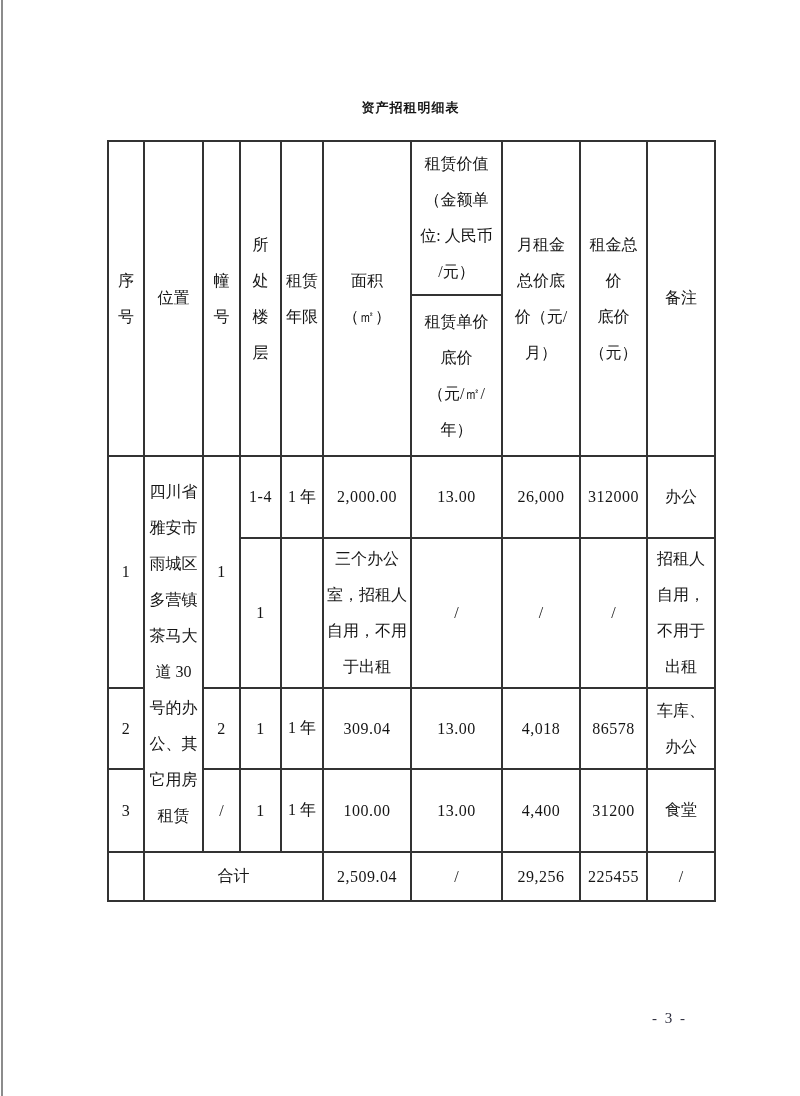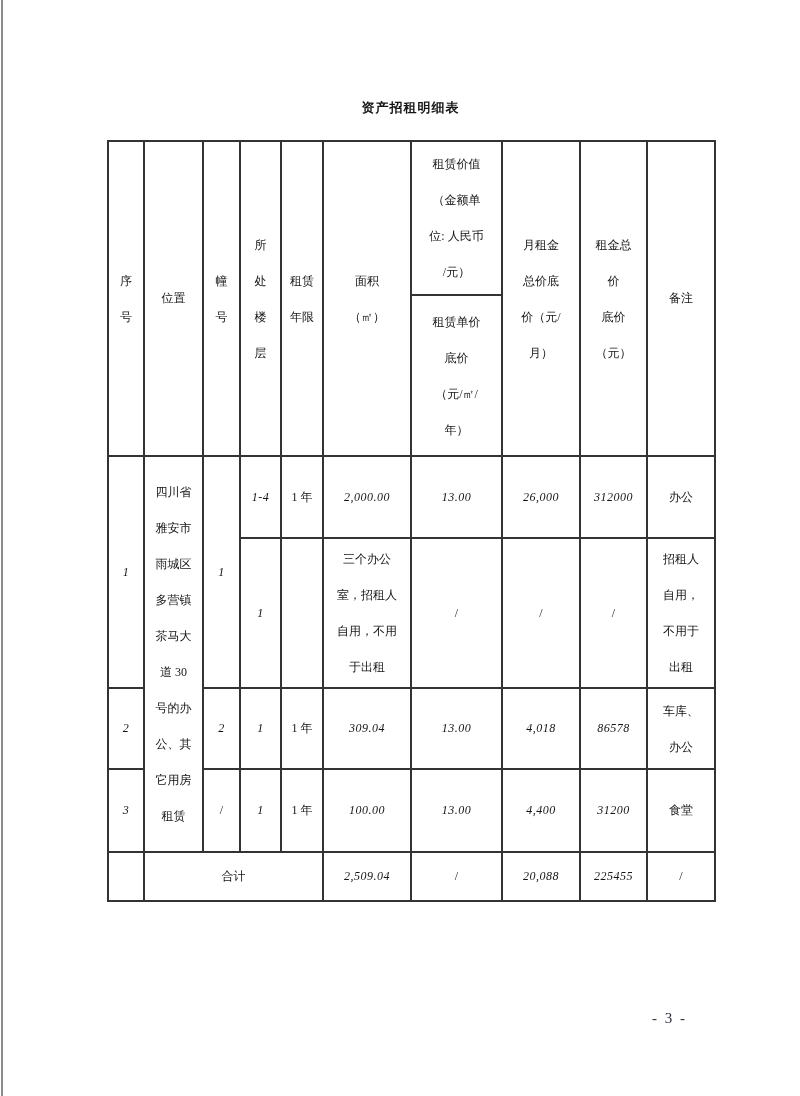--- a/index.html
+++ b/index.html
@@ -11,31 +11,31 @@
   .page-edge{position:absolute;left:1px;top:0;width:2px;height:1096px;background:#8c8c8c;}
   .doc-title{
     position:absolute;left:107px;top:99px;width:607px;text-align:center;
     font-size:13px;font-weight:bold;letter-spacing:1px;
   }
   table.asset{
     position:absolute;left:107px;top:140px;border-collapse:collapse;table-layout:fixed;
   }
   .asset th,.asset td{
     border:2px solid #333333;text-align:center;vertical-align:middle;
-    padding:0 0;font-size:12px;font-weight:normal;overflow:hidden;
+    padding:0 0;font-size:16px;font-weight:normal;overflow:hidden;
   }
   .ml{white-space:pre-line;line-height:36px;}
   .trh1{height:154px;}
   .trh2{height:161px;}
   .tr1a{height:82px;}
   .tr1b{height:150px;}
   .tr2{height:81px;}
   .tr3{height:83px;}
   .trt{height:49px;border-radius:7px;}
-  .num{letter-spacing:0.5px;font-style:italic;}
+  .num{letter-spacing:0.5px;}
   .page-number{
     position:absolute;left:652px;top:1010px;font-size:15px;
     letter-spacing:2px;color:#2e2e3e;
   }
 </style>
 </head>
 <body>
 
 <div class="page-edge"></div>
 
@@ -151,20 +151,20 @@
     <td class="num">4,400</td>
     <td class="num">31200</td>
     <td>食堂</td>
   </tr>
 
   <tr class="trt">
     <td></td>
     <td colspan="4">合计</td>
     <td class="num">2,509.04</td>
     <td>/</td>
-    <td class="num">20,088</td>
+    <td class="num">29,256</td>
     <td class="num">225455</td>
     <td>/</td>
   </tr>
 </tbody>
   </table>
 
 <div class="page-number">- 3 -</div>
 
 </body></html>

